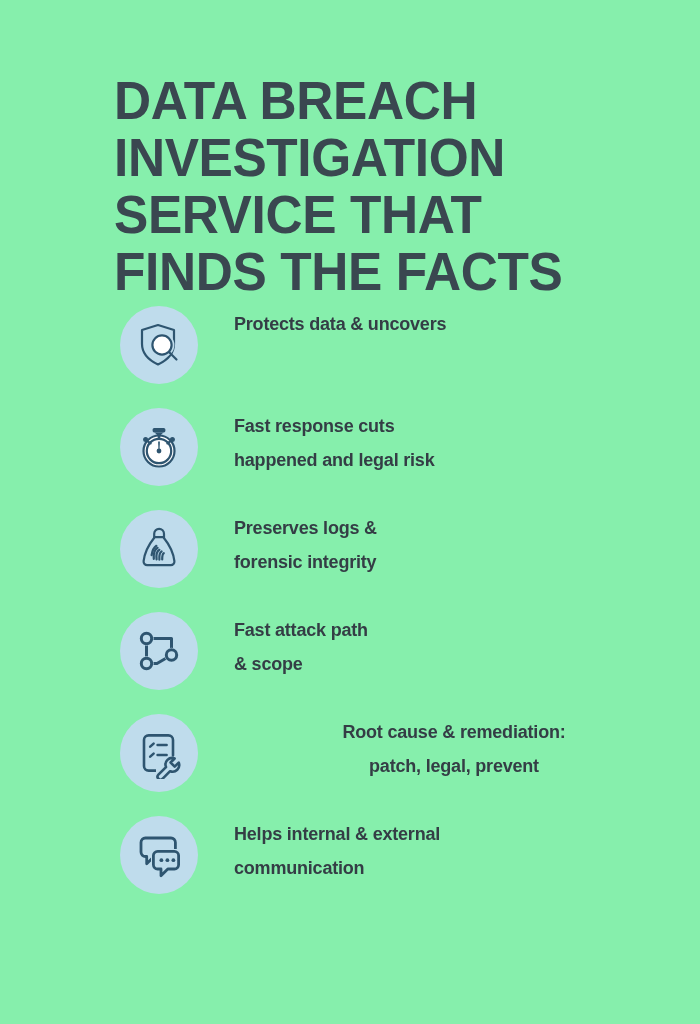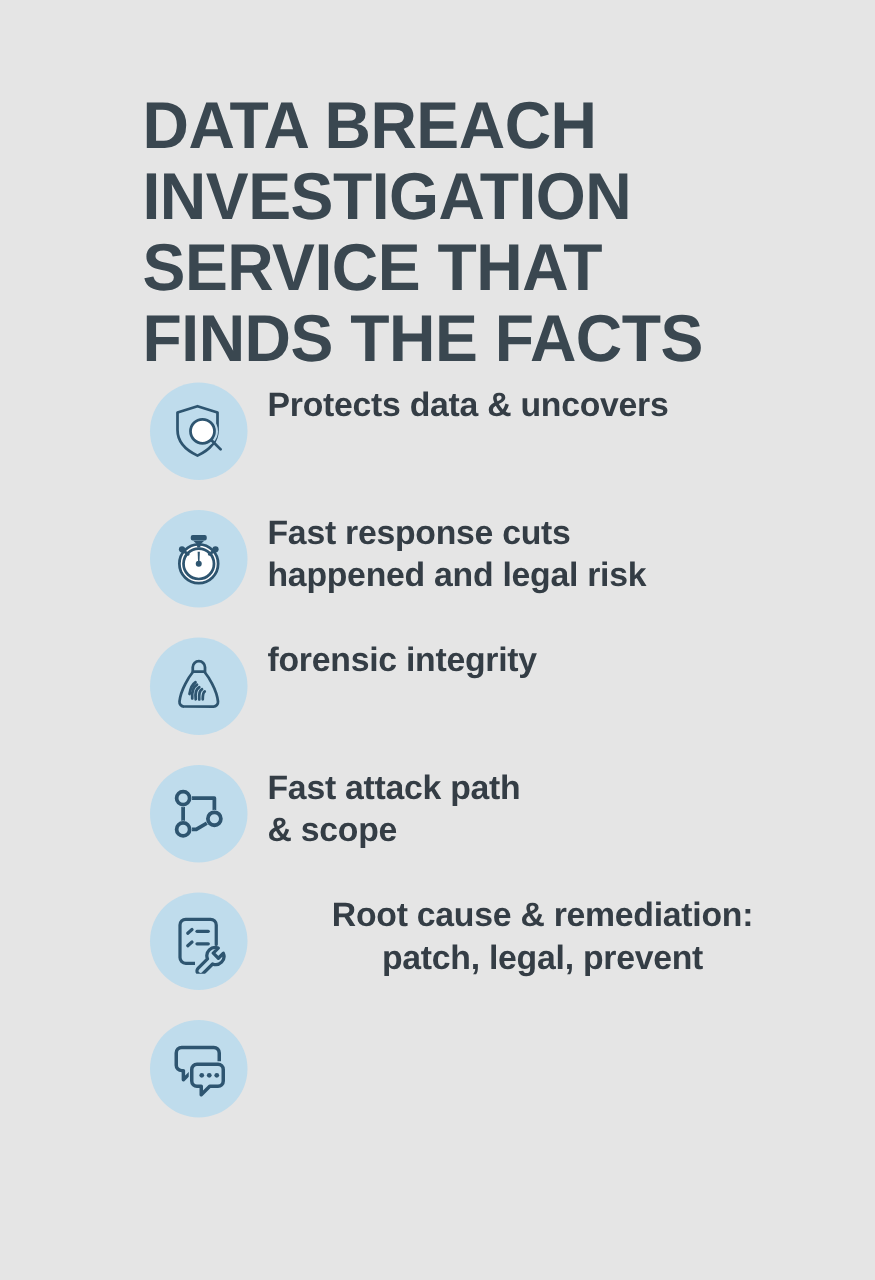--- a/index.html
+++ b/index.html
@@ -67,27 +67,27 @@
     align-items: center;
     justify-content: center;
   }
   .icon-badge svg {
     display: block;
     width: 52px;
     height: 52px;
   }
   .benefit-text {
     position: absolute;
-    left: 214px;
+    left: 234px;
     top: 4px;
     width: 440px;
     color: #343d45;
     font-family: "Liberation Sans", sans-serif;
     font-weight: 700;
-    font-size: 27px;
+    font-size: 18px;
     line-height: 34px;
     letter-spacing: -0.2px;
   }
   .benefit-text .bt-line {
     display: block;
     white-space: nowrap;
   }
 
   
   .ic {
@@ -108,21 +108,21 @@
     stroke: none;
   }
   .ic-knock {
     fill: #bfdcec;
     stroke: none;
   }
 </style>
 </head>
 <body style="background: rgb(251, 252, 252);">
 
-<div class="poster" style="background: #e5e5e5;">
+<div class="poster" style="background: #86efac;">
 
   <h1 class="headline" style="color: rgb(58, 71, 80);">
     <span class="hl-line">DATA BREACH</span>
     <span class="hl-line">INVESTIGATION</span>
     <span class="hl-line">SERVICE THAT</span>
     <span class="hl-line">FINDS THE FACTS</span>
   </h1>
 
   <div class="benefits">
 
@@ -168,20 +168,21 @@
           <path class="ic" d="M21.2 14.5 V10.8 a4.9 4.9 0 0 1 9.8 0 v3.7" style="stroke: rgb(46, 85, 112);"></path>
           <path class="ic" d="M21.6 14.2 C18.4 18.2 11.6 28.4 10.6 38.2 a3.6 3.6 0 0 0 3.6 4 h23.6 a3.6 3.6 0 0 0 3.6 -4 C40.4 28.4 33.6 18.2 30.4 14.2 Z" style="stroke: rgb(46, 85, 112);"></path>
           <path class="ic" d="M20.8 35.8 C20.4 31.4 21.4 26.6 24.6 24.8" style="stroke: rgb(46, 85, 112);"></path>
           <path class="ic" d="M23.6 36.4 C23.1 32.4 23.8 28.2 26.4 26.8" style="stroke: rgb(46, 85, 112);"></path>
           <path class="ic" d="M26.4 36.6 C26.1 32.8 26.6 29.4 28.6 28.4" style="stroke: rgb(46, 85, 112);"></path>
           <path class="ic" d="M29.2 36.4 C29.2 33.2 29.6 30.8 30.8 30.2" style="stroke: rgb(46, 85, 112);"></path>
           <path class="ic" d="M18.6 32.2 C19.2 28.2 20.6 24.6 23.4 22.8" style="stroke: rgb(46, 85, 112);"></path>
         </svg>
       </div>
       <div class="benefit-text" style="color: rgb(52, 61, 69);">
+        <span class="bt-line">Preserves logs &amp;</span>
         <span class="bt-line">forensic integrity</span>
       </div>
     </div>
 
     <div class="benefit-row">
       <div class="icon-badge" style="background: rgb(191, 220, 236);">
         <svg viewBox="0 0 52 52" aria-hidden="true">
           <path class="ic" style="stroke-width: 3; stroke: rgb(46, 85, 112);" d="M13.5 13.5 H38.5 V30 L24 38.5 H13.5 Z"></path>
           <circle class="ic-knock" cx="13.5" cy="13.5" r="7.2" style="fill: rgb(191, 220, 236);"></circle>
           <circle class="ic-knock" cx="38.5" cy="30" r="7.2" style="fill: rgb(191, 220, 236);"></circle>
@@ -220,16 +221,20 @@
       <div class="icon-badge" style="background: rgb(191, 220, 236);">
         <svg viewBox="0 0 52 52" aria-hidden="true">
           <path class="ic" style="stroke-width: 2.8; stroke: rgb(46, 85, 112);" d="M38 27.5 a4.4 4.4 0 0 0 4.4 -4.4 V13.4 A4.4 4.4 0 0 0 38 9 H12.4 A4.4 4.4 0 0 0 8 13.4 v9.7 a4.4 4.4 0 0 0 4.4 4.4 h1.3 v7.3 l7.3 -7.3 z"></path>
           <path class="ic-knock" d="M18 20 h27 v25 h-27 z" style="fill: rgb(191, 220, 236);"></path>
           <path class="ic" style="stroke-width: 2.8; stroke: rgb(46, 85, 112);" d="M24.6 22.4 h16.8 a4.2 4.2 0 0 1 4.2 4.2 v9.2 a4.2 4.2 0 0 1 -4.2 4.2 h-6.6 l-6.8 6.8 v-6.8 h-3.4 a4.2 4.2 0 0 1 -4.2 -4.2 v-9.2 a4.2 4.2 0 0 1 4.2 -4.2 z"></path>
           <circle class="ic-solid" cx="28.4" cy="31.2" r="1.9" style="fill: rgb(46, 85, 112);"></circle>
           <circle class="ic-solid" cx="34.4" cy="31.2" r="1.9" style="fill: rgb(46, 85, 112);"></circle>
           <circle class="ic-solid" cx="40.4" cy="31.2" r="1.9" style="fill: rgb(46, 85, 112);"></circle>
         </svg>
       </div>
+      <div class="benefit-text" style="color: rgb(52, 61, 69);">
+        <span class="bt-line">Helps internal &amp; external</span>
+        <span class="bt-line">communication</span>
+      </div>
     </div>
 
   </div>
 </div>
 
 </body></html>

